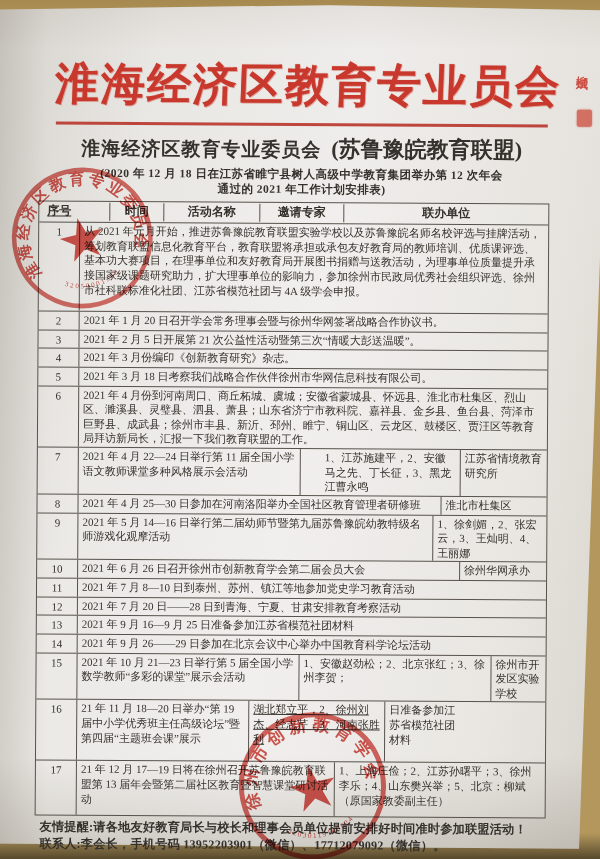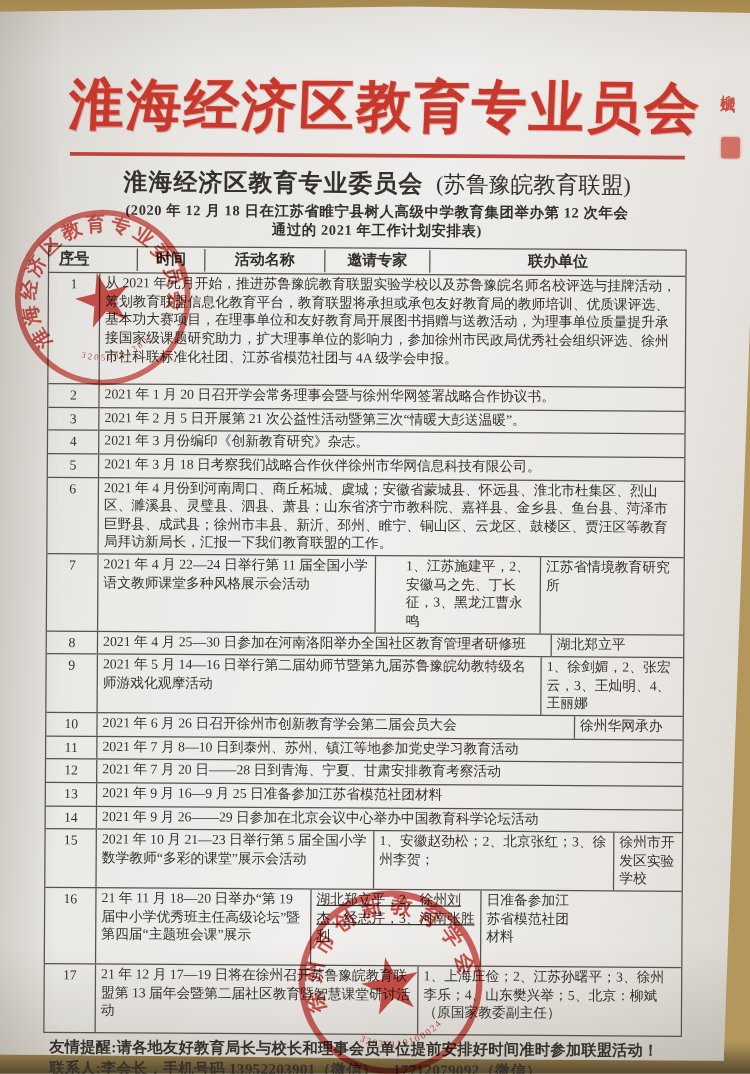--- a/index.html
+++ b/index.html
@@ -33,21 +33,21 @@
     writing-mode:vertical-rl;letter-spacing:2px;opacity:.85;
   }
   .signature-seal{
     position:absolute;right:-30px;top:52px;width:15px;height:17px;background:#cc4a3c;
     opacity:.75;border-radius:2px;box-shadow:0 0 2px #cc4a3c;
   }
   .red-rule{height:3px;background:#b8342a;margin:8px 54px 0 54px;opacity:.9;}
 
   .doc-head{text-align:center;margin-top:8px;}
   .doc-title{font-size:19px;font-weight:700;letter-spacing:1px;display:inline;}
-  .doc-title-paren{font-size:18px;font-weight:400;display:inline;margin-left:6px;margin-top:24px;}
+  .doc-title-paren{font-size:22px;font-weight:700;display:inline;margin-left:6px;margin-top:24px;}
   .note{font-size:11.5px;font-weight:700;line-height:15px;margin-top:3px;letter-spacing:.5px;}
 
   .table{
     margin:5px 52px 0 37px;border:1.4px solid #57524b;background:rgba(255,255,255,.12);
   }
   .t-row{display:flex;align-items:stretch;border-top:1px solid #57524b;}
   .t-row:first-child{border-top:none;}
   .t-head .t-cell{font-weight:700;font-size:12px;text-align:center;justify-content:center;}
   .t-cell{
     border-left:1px solid #57524b;padding:1px 4px;font-size:11px;line-height:1.33;
@@ -116,27 +116,27 @@
           <div class="t-cell no-cell">5</div>
           <div class="t-cell fill">2021 年 3 月 18 日考察我们战略合作伙伴徐州市华网信息科技有限公司。</div>
         </div>
         <div class="t-row" style="min-height: 60px;">
           <div class="t-cell no-cell">6</div>
           <div class="t-cell fill">2021 年 4 月份到河南周口、商丘柘城、虞城；安徽省蒙城县、怀远县、淮北市杜集区、烈山区、濉溪县、灵璧县、泗县、萧县；山东省济宁市教科院、嘉祥县、金乡县、鱼台县、菏泽市巨野县、成武县；徐州市丰县、新沂、邳州、睢宁、铜山区、云龙区、鼓楼区、贾汪区等教育局拜访新局长，汇报一下我们教育联盟的工作。</div>
         </div>
         <div class="t-row" style="min-height: 38px;">
           <div class="t-cell no-cell">7</div>
           <div class="t-cell" style="width: 222px;">2021 年 4 月 22—24 日举行第 11 届全国小学语文教师课堂多种风格展示会活动</div>
-          <div class="t-cell" style="width: 132px; padding-left: 24px;">1、江苏施建平，2、安徽马之先、丁长征，3、黑龙江曹永鸣</div>
+          <div class="t-cell" style="width: 160px; padding-left: 24px;">1、江苏施建平，2、安徽马之先、丁长征，3、黑龙江曹永鸣</div>
           <div class="t-cell fill">江苏省情境教育研究所</div>
         </div>
         <div class="t-row" style="min-height: 17px;">
           <div class="t-cell no-cell">8</div>
           <div class="t-cell" style="width: 363px;">2021 年 4 月 25—30 日参加在河南洛阳举办全国社区教育管理者研修班</div>
-          <div class="t-cell fill">湖北郑立平</div>
+          <div class="t-cell fill">淮北市杜集区</div>
         </div>
         <div class="t-row" style="min-height: 36px;">
           <div class="t-cell no-cell">9</div>
           <div class="t-cell" style="width: 355px;">2021 年 5 月 14—16 日举行第二届幼师节暨第九届苏鲁豫皖幼教特级名师游戏化观摩活动</div>
           <div class="t-cell fill">1、徐剑媚，2、张宏云，3、王灿明、4、王丽娜</div>
         </div>
         <div class="t-row" style="min-height: 17px;">
           <div class="t-cell no-cell">10</div>
           <div class="t-cell" style="width: 382px;">2021 年 6 月 26 日召开徐州市创新教育学会第二届会员大会</div>
           <div class="t-cell fill">徐州华网承办</div>

